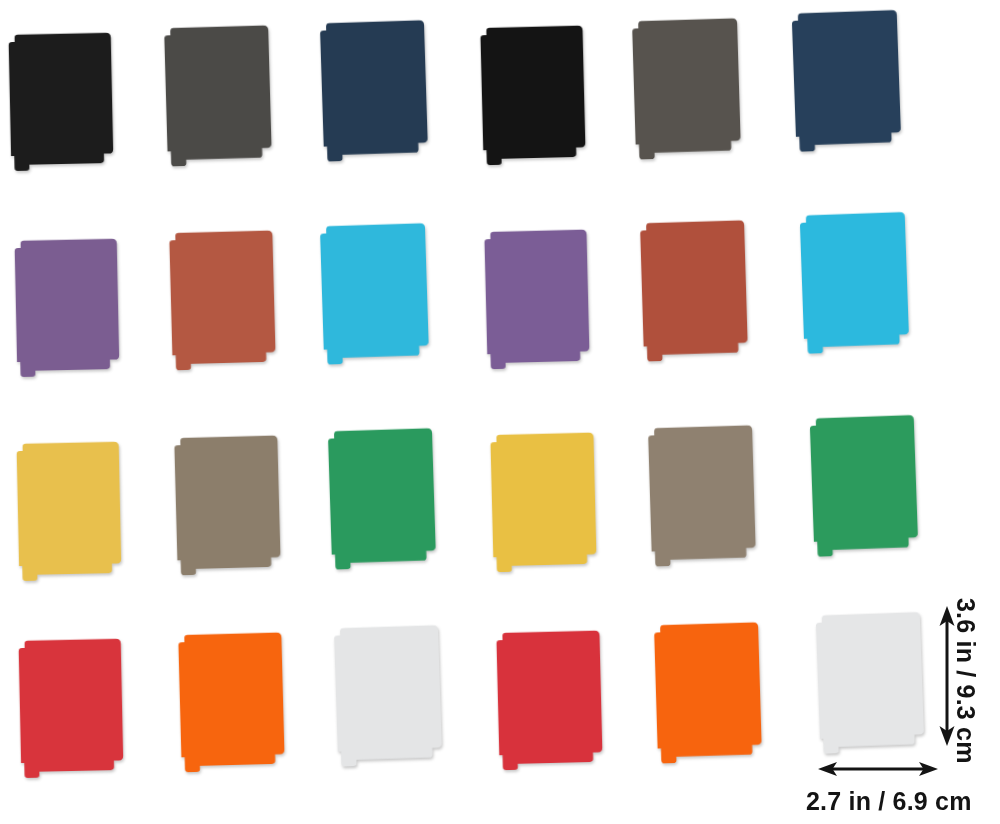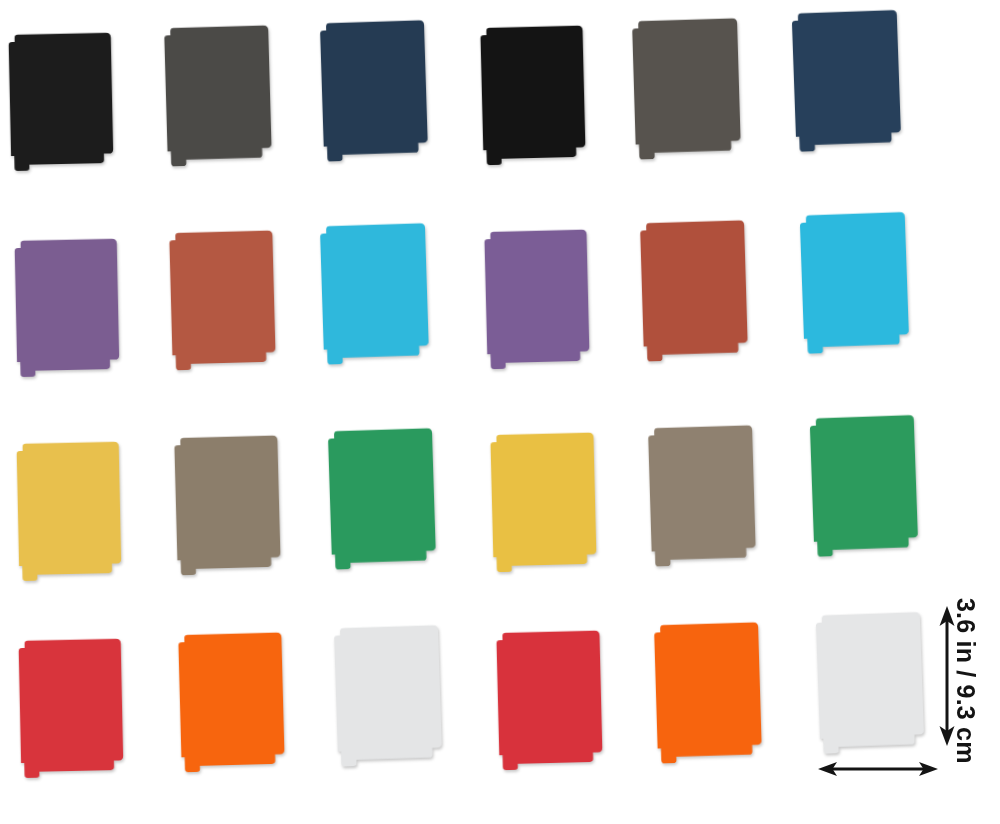--- a/index.html
+++ b/index.html
@@ -229,14 +229,15 @@
   <div class="dim-vertical-label">3.6 in / 9.3 cm</div>
 
   <div class="dim-group" id="dim-horizontal">
     <svg viewBox="0 0 120 26" width="120" height="26" aria-hidden="true">
       <line x1="11" y1="13" x2="109" y2="13" stroke="#141414" stroke-width="3"></line>
       <polygon points="0,13 19,6 14.5,13 19,20" fill="#141414"></polygon>
       <polygon points="120,13 101,6 105.5,13 101,20" fill="#141414"></polygon>
     </svg>
   </div>
 
+  <div class="dim-horizontal-label">2.7 in / 6.9 cm</div>
 
 </div>
 
 </body></html>

